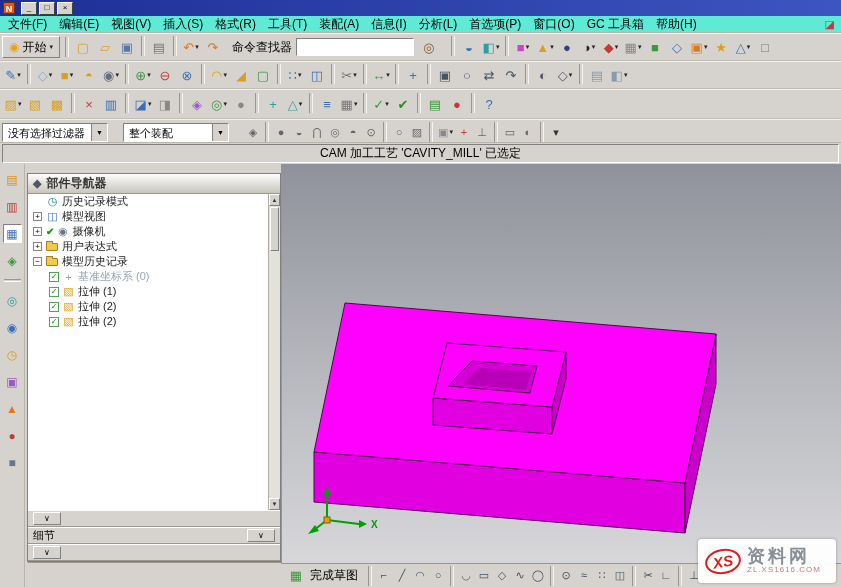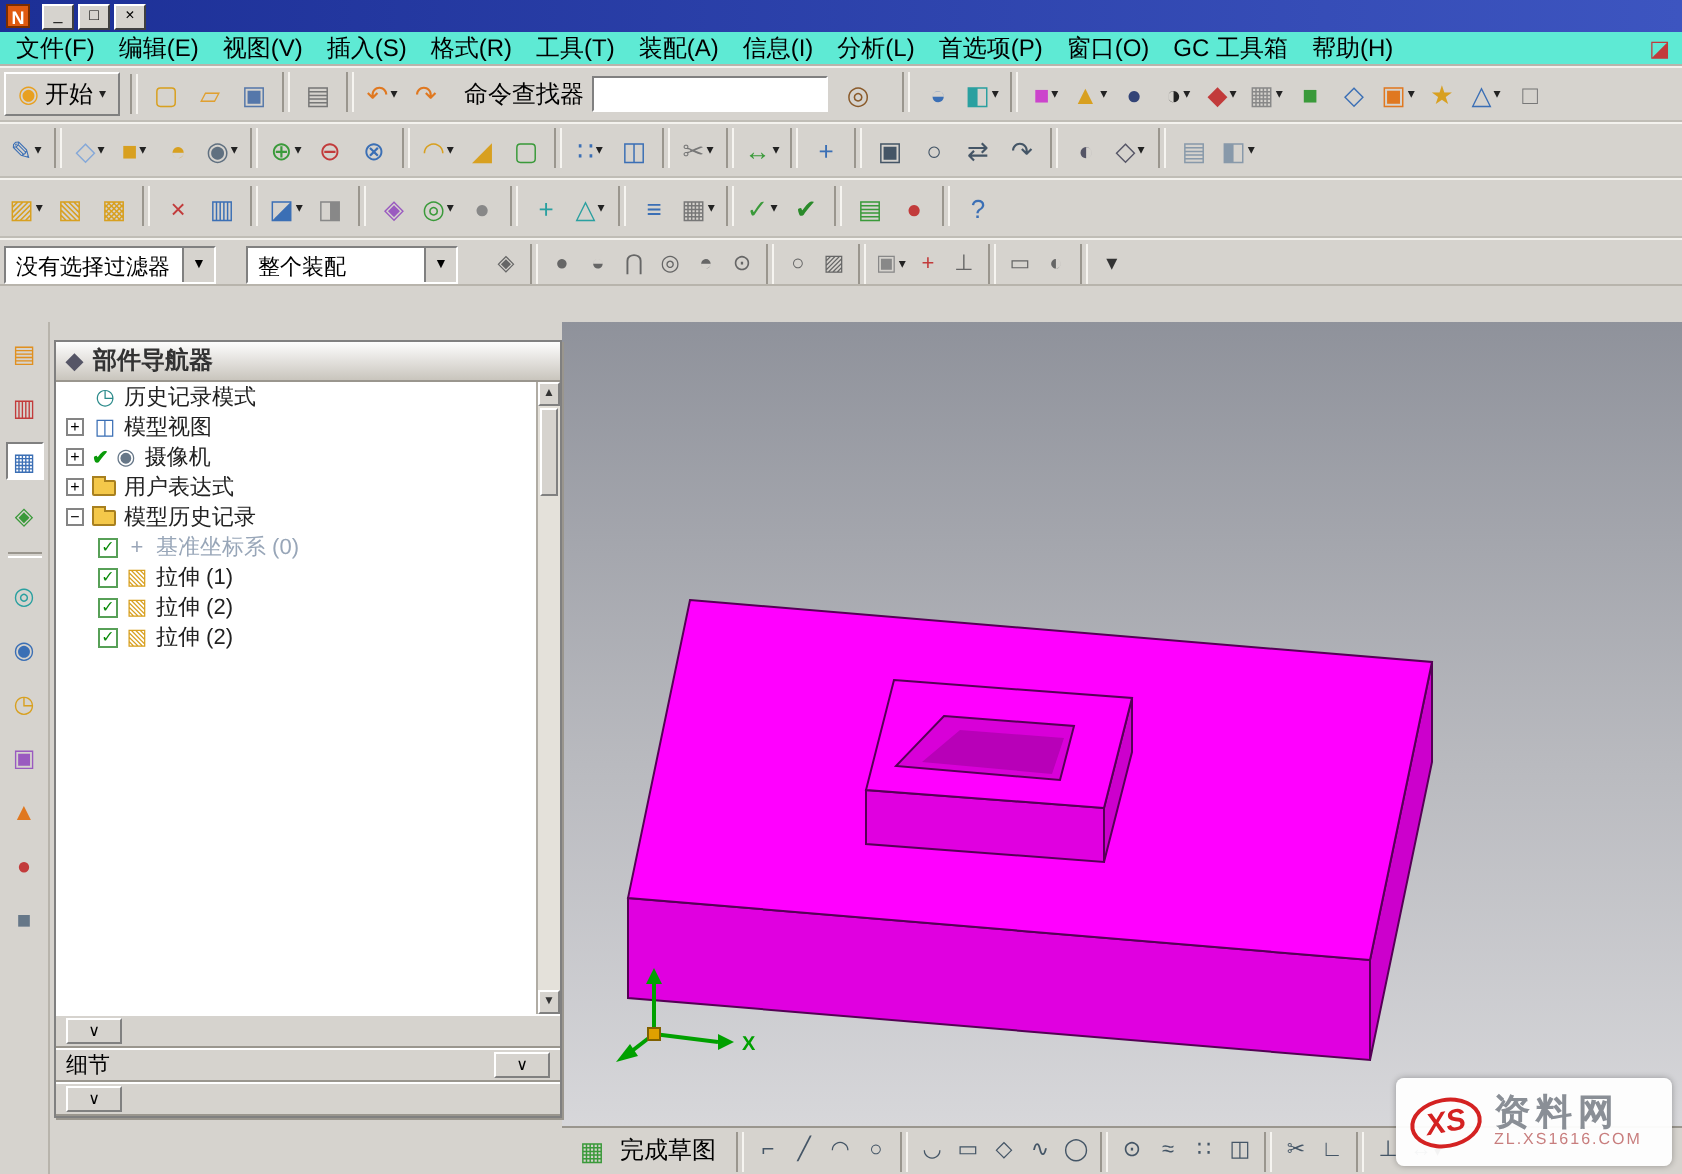--- a/index.html
+++ b/index.html
@@ -463,20 +463,21 @@
           <span class="g" style="color: rgb(102, 102, 102);">◐</span>
         </span>
         <span class="sep"></span>
         <span class="icn small">
           <span class="g" style="color: rgb(51, 51, 51);">▾</span>
         </span>
       </span>
   </div>
 
   <div class="promptbar">
+    <span class="cell right">CAM 加工工艺 'CAVITY_MILL' 已选定</span>
   </div>
 
   <div class="main">
 
     <div class="resource-strip" id="resource-icons">
         <span class="icn">
           <span class="g" style="color: rgb(224, 144, 32);">▤</span>
         </span>
         <span class="icn">
           <span class="g" style="color: rgb(194, 59, 59);">▥</span>

